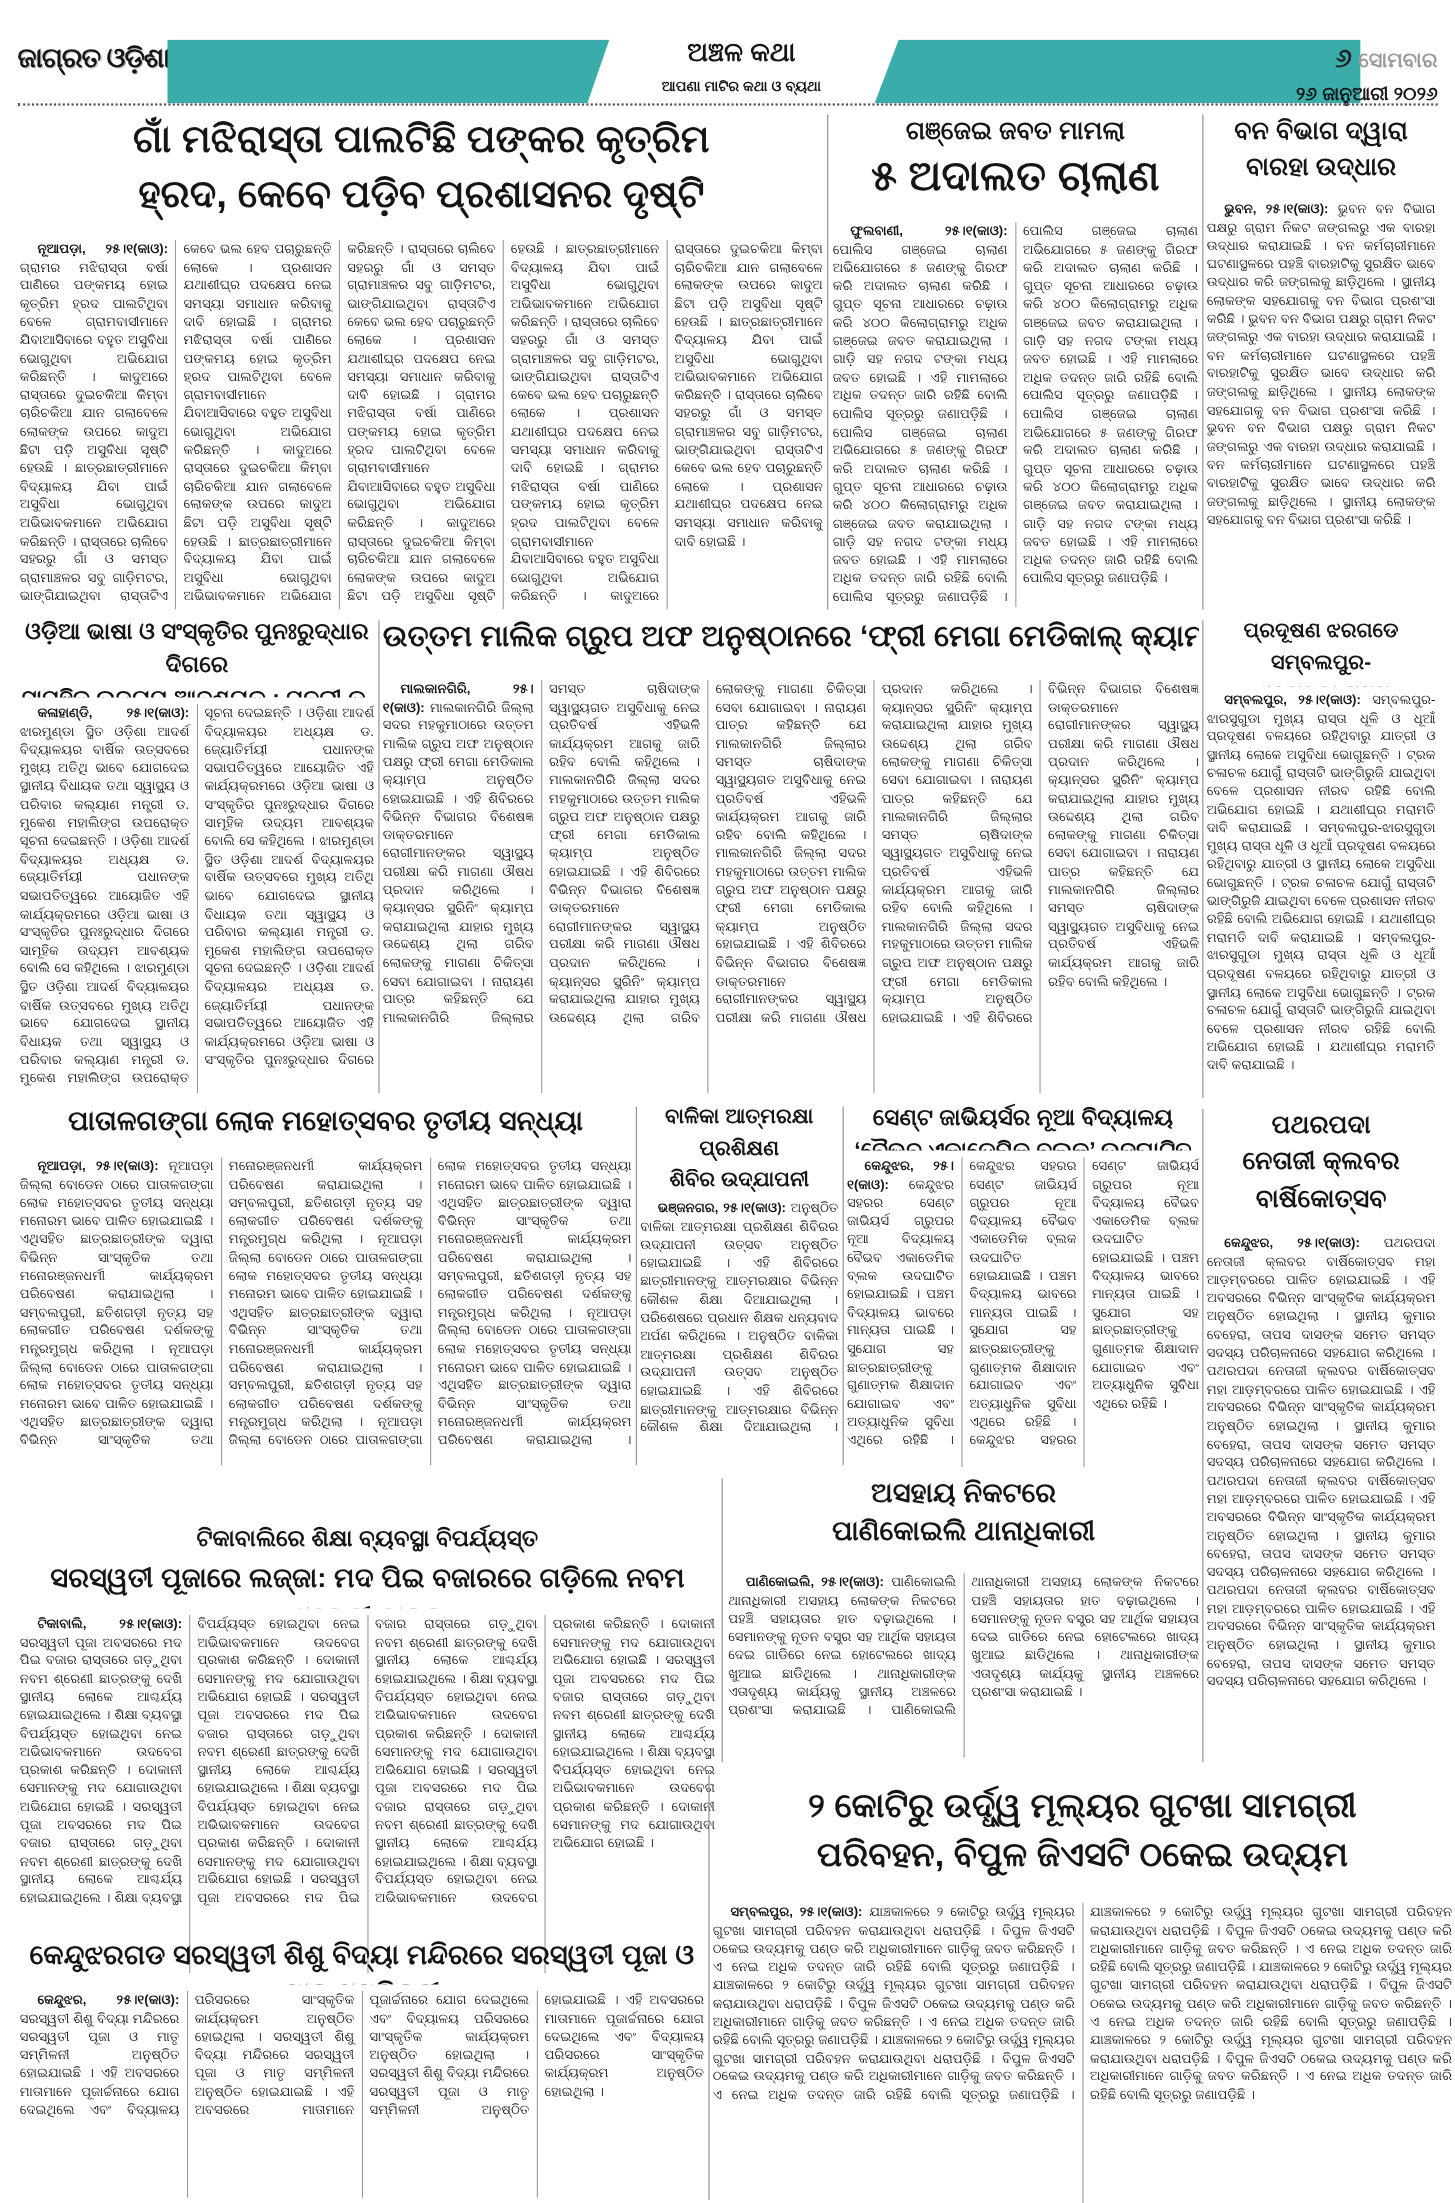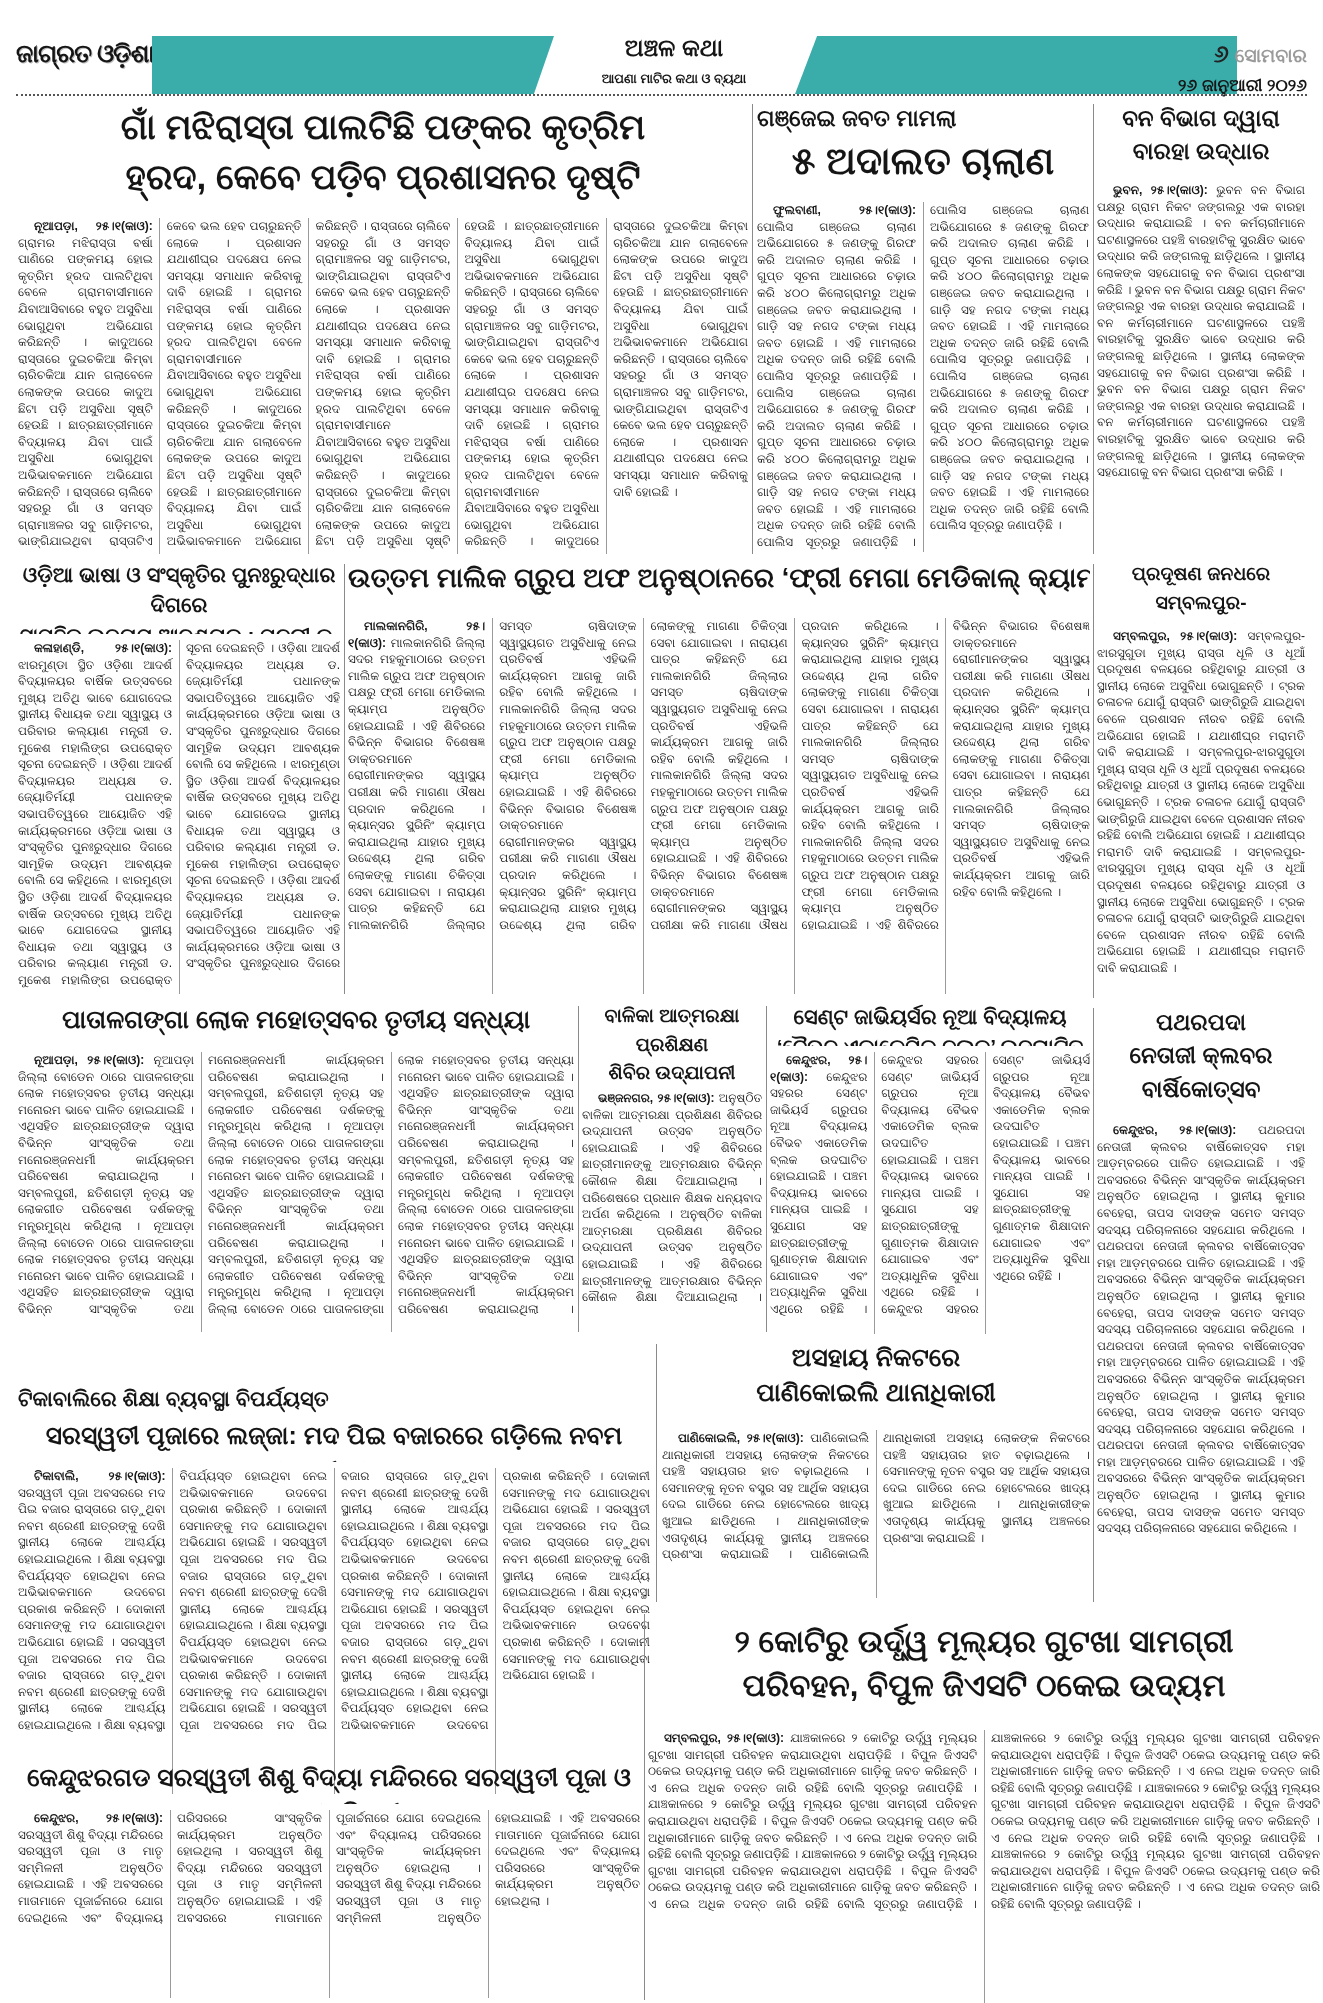--- a/index.html
+++ b/index.html
@@ -29,21 +29,21 @@
   .masthead-tagline { font-size:13px; margin-top:9px; font-weight:bold; }
   .dateblock { position:absolute; right:16px; top:40px; width:160px; text-align:right; }
   .pageno { font-size:24px; font-weight:bold; color:#222; }
   .dayname { font-size:19px; color:#9a9a9a; font-weight:bold; margin-left:6px; }
   .dateline-top { font-size:17px; font-weight:bold; margin-top:8px; }
   .dotted-rule { position:absolute; left:16px; right:16px; top:94px; border-top:2px dotted #555; }
 
   
   .art { position:absolute; overflow:hidden; }
   .hl { font-weight:bold; text-align:center; overflow:hidden; }
-  .kicker { font-weight:bold; text-align:left; overflow:hidden; }
+  .kicker { font-weight:bold; text-align:center; overflow:hidden; }
   .bd {
     text-align:justify;
     font-size:12px; line-height:16.6px;
     overflow:hidden;
     column-gap:14px;
     column-rule:1px solid #9a9a9a;
     word-break:break-word;
   }
   .bd p { text-indent:16px; }
   .dl { font-weight:bold; }
@@ -121,21 +121,21 @@
 
   <div class="art" style="left:348px;top:560px;width:742px;height:438px">
     <div class="hl h28 nowrap" style="height:52px">ଉତ୍ତମ ମାଲିକ ଗ୍ରୁପ ଅଫ ଅନୁଷ୍ଠାନରେ ‘ଫ୍ରୀ ମେଗା ମେଡିକାଲ୍ କ୍ୟାମ୍ପ’</div>
     <div class="bd" style="height:376px;column-count:5;margin-top:6px">
       <p><span class="dl">ମାଲକାନଗିରି, ୨୫।୧(କାଓ):</span> <span>ମାଲକାନଗିରି ଜିଲ୍ଲା ସଦର ମହକୁମାଠାରେ ଉତ୍ତମ ମାଲିକ ଗ୍ରୁପ ଅଫ ଅନୁଷ୍ଠାନ ପକ୍ଷରୁ ଫ୍ରୀ ମେଗା ମେଡିକାଲ କ୍ୟାମ୍ପ ଅନୁଷ୍ଠିତ ହୋଇଯାଇଛି । ଏହି ଶିବିରରେ ବିଭିନ୍ନ ବିଭାଗର ବିଶେଷଜ୍ଞ ଡାକ୍ତରମାନେ ରୋଗୀମାନଙ୍କର ସ୍ୱାସ୍ଥ୍ୟ ପରୀକ୍ଷା କରି ମାଗଣା ଔଷଧ ପ୍ରଦାନ କରିଥିଲେ । କ୍ୟାନ୍ସର ସ୍କ୍ରିନିଂ କ୍ୟାମ୍ପ କରାଯାଇଥିଲା ଯାହାର ମୁଖ୍ୟ ଉଦ୍ଦେଶ୍ୟ ଥିଲା ଗରିବ ଲୋକଙ୍କୁ ମାଗଣା ଚିକିତ୍ସା ସେବା ଯୋଗାଇବା । ନାରାୟଣ ପାତ୍ର କହିଛନ୍ତି ଯେ ମାଲକାନଗିରି ଜିଲ୍ଲାର ସମସ୍ତ ଚାଷିଦାଙ୍କ ସ୍ୱାସ୍ଥ୍ୟଗତ ଅସୁବିଧାକୁ ନେଇ ପ୍ରତିବର୍ଷ ଏହିଭଳି କାର୍ଯ୍ୟକ୍ରମ ଆଗକୁ ଜାରି ରହିବ ବୋଲି କହିଥିଲେ । ମାଲକାନଗିରି ଜିଲ୍ଲା ସଦର ମହକୁମାଠାରେ ଉତ୍ତମ ମାଲିକ ଗ୍ରୁପ ଅଫ ଅନୁଷ୍ଠାନ ପକ୍ଷରୁ ଫ୍ରୀ ମେଗା ମେଡିକାଲ କ୍ୟାମ୍ପ ଅନୁଷ୍ଠିତ ହୋଇଯାଇଛି । ଏହି ଶିବିରରେ ବିଭିନ୍ନ ବିଭାଗର ବିଶେଷଜ୍ଞ ଡାକ୍ତରମାନେ ରୋଗୀମାନଙ୍କର ସ୍ୱାସ୍ଥ୍ୟ ପରୀକ୍ଷା କରି ମାଗଣା ଔଷଧ ପ୍ରଦାନ କରିଥିଲେ । କ୍ୟାନ୍ସର ସ୍କ୍ରିନିଂ କ୍ୟାମ୍ପ କରାଯାଇଥିଲା ଯାହାର ମୁଖ୍ୟ ଉଦ୍ଦେଶ୍ୟ ଥିଲା ଗରିବ ଲୋକଙ୍କୁ ମାଗଣା ଚିକିତ୍ସା ସେବା ଯୋଗାଇବା । ନାରାୟଣ ପାତ୍ର କହିଛନ୍ତି ଯେ ମାଲକାନଗିରି ଜିଲ୍ଲାର ସମସ୍ତ ଚାଷିଦାଙ୍କ ସ୍ୱାସ୍ଥ୍ୟଗତ ଅସୁବିଧାକୁ ନେଇ ପ୍ରତିବର୍ଷ ଏହିଭଳି କାର୍ଯ୍ୟକ୍ରମ ଆଗକୁ ଜାରି ରହିବ ବୋଲି କହିଥିଲେ । ମାଲକାନଗିରି ଜିଲ୍ଲା ସଦର ମହକୁମାଠାରେ ଉତ୍ତମ ମାଲିକ ଗ୍ରୁପ ଅଫ ଅନୁଷ୍ଠାନ ପକ୍ଷରୁ ଫ୍ରୀ ମେଗା ମେଡିକାଲ କ୍ୟାମ୍ପ ଅନୁଷ୍ଠିତ ହୋଇଯାଇଛି । ଏହି ଶିବିରରେ ବିଭିନ୍ନ ବିଭାଗର ବିଶେଷଜ୍ଞ ଡାକ୍ତରମାନେ ରୋଗୀମାନଙ୍କର ସ୍ୱାସ୍ଥ୍ୟ ପରୀକ୍ଷା କରି ମାଗଣା ଔଷଧ ପ୍ରଦାନ କରିଥିଲେ । କ୍ୟାନ୍ସର ସ୍କ୍ରିନିଂ କ୍ୟାମ୍ପ କରାଯାଇଥିଲା ଯାହାର ମୁଖ୍ୟ ଉଦ୍ଦେଶ୍ୟ ଥିଲା ଗରିବ ଲୋକଙ୍କୁ ମାଗଣା ଚିକିତ୍ସା ସେବା ଯୋଗାଇବା । ନାରାୟଣ ପାତ୍ର କହିଛନ୍ତି ଯେ ମାଲକାନଗିରି ଜିଲ୍ଲାର ସମସ୍ତ ଚାଷିଦାଙ୍କ ସ୍ୱାସ୍ଥ୍ୟଗତ ଅସୁବିଧାକୁ ନେଇ ପ୍ରତିବର୍ଷ ଏହିଭଳି କାର୍ଯ୍ୟକ୍ରମ ଆଗକୁ ଜାରି ରହିବ ବୋଲି କହିଥିଲେ । ମାଲକାନଗିରି ଜିଲ୍ଲା ସଦର ମହକୁମାଠାରେ ଉତ୍ତମ ମାଲିକ ଗ୍ରୁପ ଅଫ ଅନୁଷ୍ଠାନ ପକ୍ଷରୁ ଫ୍ରୀ ମେଗା ମେଡିକାଲ କ୍ୟାମ୍ପ ଅନୁଷ୍ଠିତ ହୋଇଯାଇଛି । ଏହି ଶିବିରରେ ବିଭିନ୍ନ ବିଭାଗର ବିଶେଷଜ୍ଞ ଡାକ୍ତରମାନେ ରୋଗୀମାନଙ୍କର ସ୍ୱାସ୍ଥ୍ୟ ପରୀକ୍ଷା କରି ମାଗଣା ଔଷଧ ପ୍ରଦାନ କରିଥିଲେ । କ୍ୟାନ୍ସର ସ୍କ୍ରିନିଂ କ୍ୟାମ୍ପ କରାଯାଇଥିଲା ଯାହାର ମୁଖ୍ୟ ଉଦ୍ଦେଶ୍ୟ ଥିଲା ଗରିବ ଲୋକଙ୍କୁ ମାଗଣା ଚିକିତ୍ସା ସେବା ଯୋଗାଇବା । ନାରାୟଣ ପାତ୍ର କହିଛନ୍ତି ଯେ ମାଲକାନଗିରି ଜିଲ୍ଲାର ସମସ୍ତ ଚାଷିଦାଙ୍କ ସ୍ୱାସ୍ଥ୍ୟଗତ ଅସୁବିଧାକୁ ନେଇ ପ୍ରତିବର୍ଷ ଏହିଭଳି କାର୍ଯ୍ୟକ୍ରମ ଆଗକୁ ଜାରି ରହିବ ବୋଲି କହିଥିଲେ ।</span></p>
     </div>
   </div>
 
   <div class="art" style="left:1097px;top:560px;width:208px;height:440px">
     <div class="hl h20" style="height:64px">
-      <div>ପ୍ରଦୂଷଣ ଜନଧରେ ସମ୍ବଲପୁର-</div>
+      <div>ପ୍ରଦୂଷଣ ଝରଗଡେ ସମ୍ବଲପୁର-</div>
       <div>ଝାରସୁଗୁଡା ରାସ୍ତା</div>
     </div>
     <div class="bd" style="height:368px;column-count:1;margin-top:4px">
       <p><span class="dl">ସମ୍ବଲପୁର, ୨୫।୧(କାଓ):</span> <span>ସମ୍ବଲପୁର-ଝାରସୁଗୁଡା ମୁଖ୍ୟ ରାସ୍ତା ଧୂଳି ଓ ଧୂଆଁ ପ୍ରଦୂଷଣ ବଳୟରେ ରହିଥିବାରୁ ଯାତ୍ରୀ ଓ ସ୍ଥାନୀୟ ଲୋକେ ଅସୁବିଧା ଭୋଗୁଛନ୍ତି । ଟ୍ରକ ଚଳାଚଳ ଯୋଗୁଁ ରାସ୍ତାଟି ଭାଙ୍ଗିରୁଜି ଯାଇଥିବା ବେଳେ ପ୍ରଶାସନ ନୀରବ ରହିଛି ବୋଲି ଅଭିଯୋଗ ହୋଇଛି । ଯଥାଶୀଘ୍ର ମରାମତି ଦାବି କରାଯାଇଛି । ସମ୍ବଲପୁର-ଝାରସୁଗୁଡା ମୁଖ୍ୟ ରାସ୍ତା ଧୂଳି ଓ ଧୂଆଁ ପ୍ରଦୂଷଣ ବଳୟରେ ରହିଥିବାରୁ ଯାତ୍ରୀ ଓ ସ୍ଥାନୀୟ ଲୋକେ ଅସୁବିଧା ଭୋଗୁଛନ୍ତି । ଟ୍ରକ ଚଳାଚଳ ଯୋଗୁଁ ରାସ୍ତାଟି ଭାଙ୍ଗିରୁଜି ଯାଇଥିବା ବେଳେ ପ୍ରଶାସନ ନୀରବ ରହିଛି ବୋଲି ଅଭିଯୋଗ ହୋଇଛି । ଯଥାଶୀଘ୍ର ମରାମତି ଦାବି କରାଯାଇଛି । ସମ୍ବଲପୁର-ଝାରସୁଗୁଡା ମୁଖ୍ୟ ରାସ୍ତା ଧୂଳି ଓ ଧୂଆଁ ପ୍ରଦୂଷଣ ବଳୟରେ ରହିଥିବାରୁ ଯାତ୍ରୀ ଓ ସ୍ଥାନୀୟ ଲୋକେ ଅସୁବିଧା ଭୋଗୁଛନ୍ତି । ଟ୍ରକ ଚଳାଚଳ ଯୋଗୁଁ ରାସ୍ତାଟି ଭାଙ୍ଗିରୁଜି ଯାଇଥିବା ବେଳେ ପ୍ରଶାସନ ନୀରବ ରହିଛି ବୋଲି ଅଭିଯୋଗ ହୋଇଛି । ଯଥାଶୀଘ୍ର ମରାମତି ଦାବି କରାଯାଇଛି ।</span></p>
     </div>
   </div>
 
   <div class="art" style="left:18px;top:1002px;width:556px;height:334px">
     <div class="hl h26" style="height:44px">ପାତାଳଗଙ୍ଗା ଲୋକ ମହୋତ୍ସବର ତୃତୀୟ ସନ୍ଧ୍ୟା</div>
     <div class="bd" style="height:280px;column-count:3;margin-top:6px">

